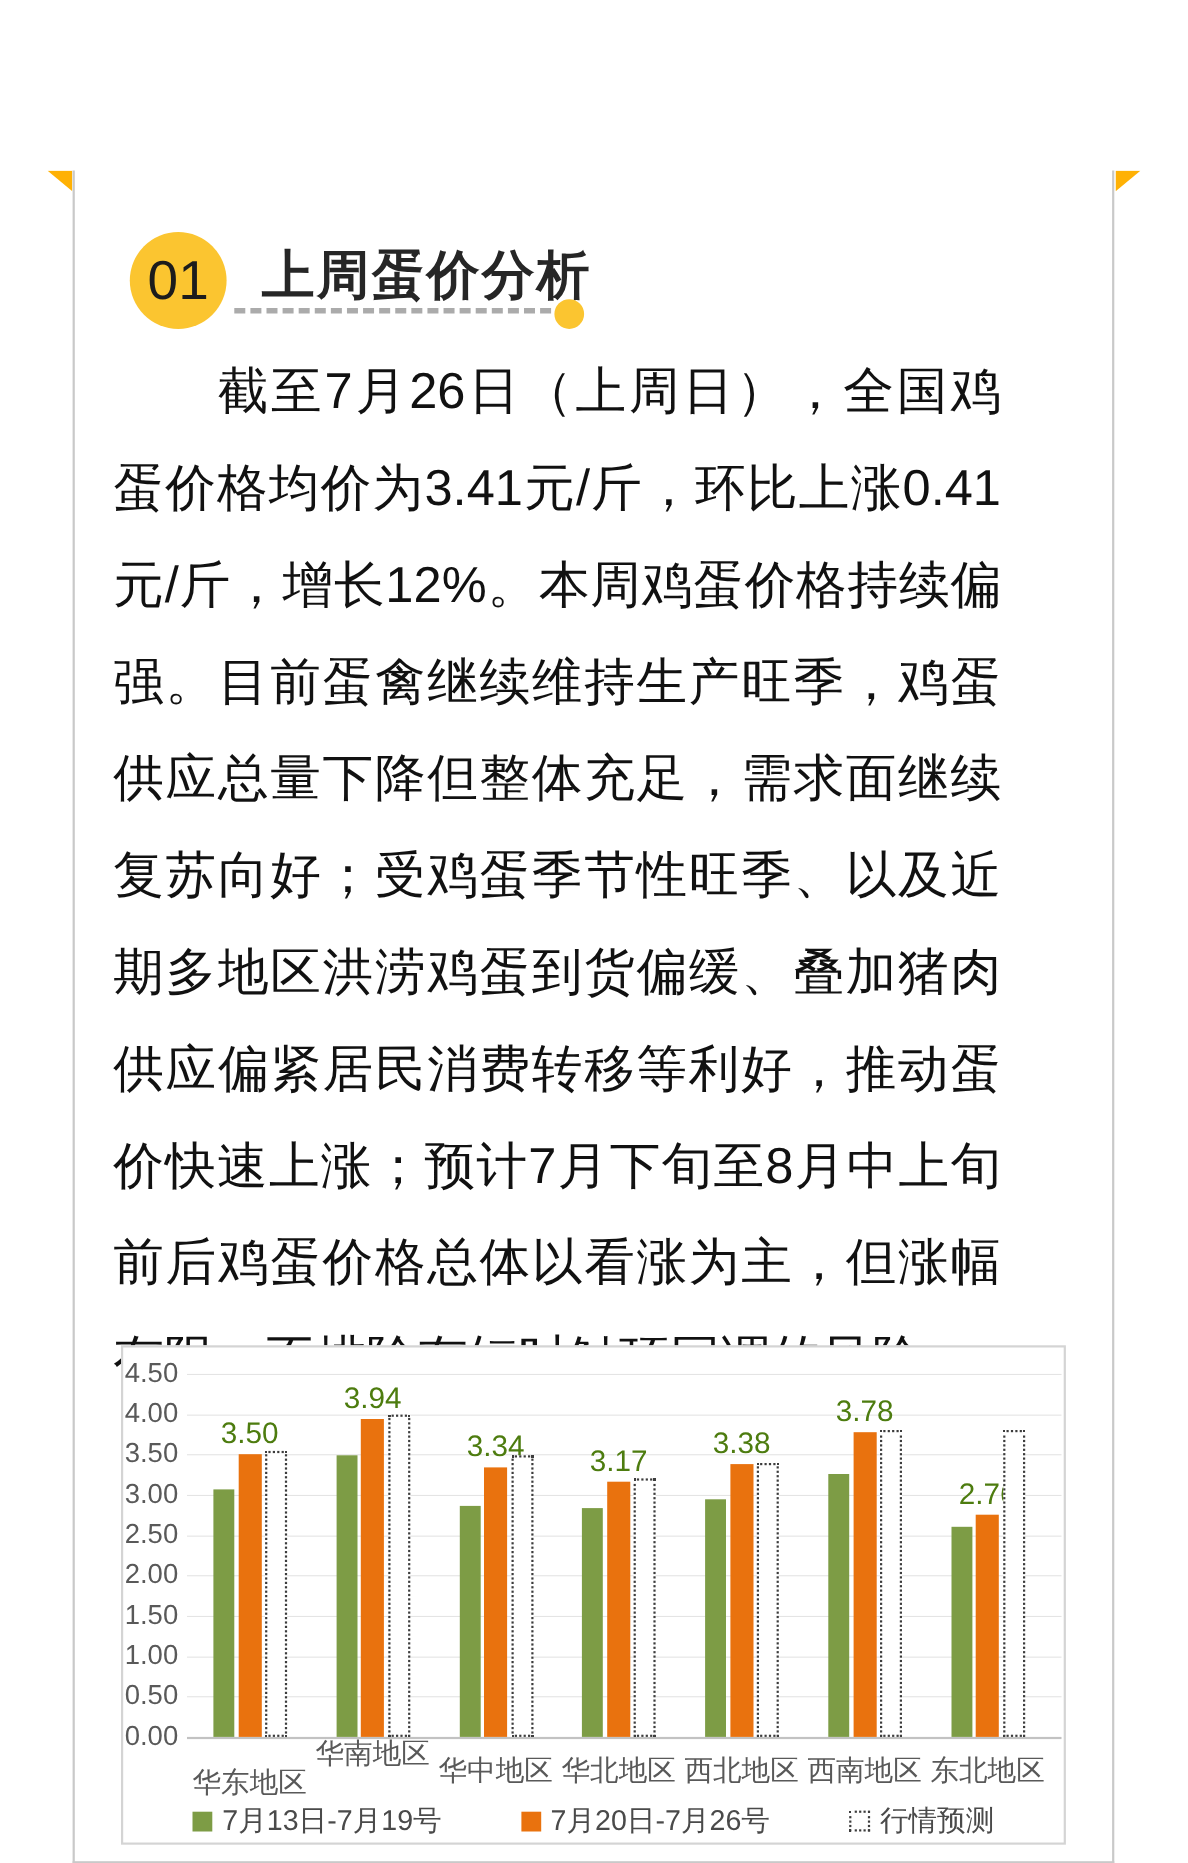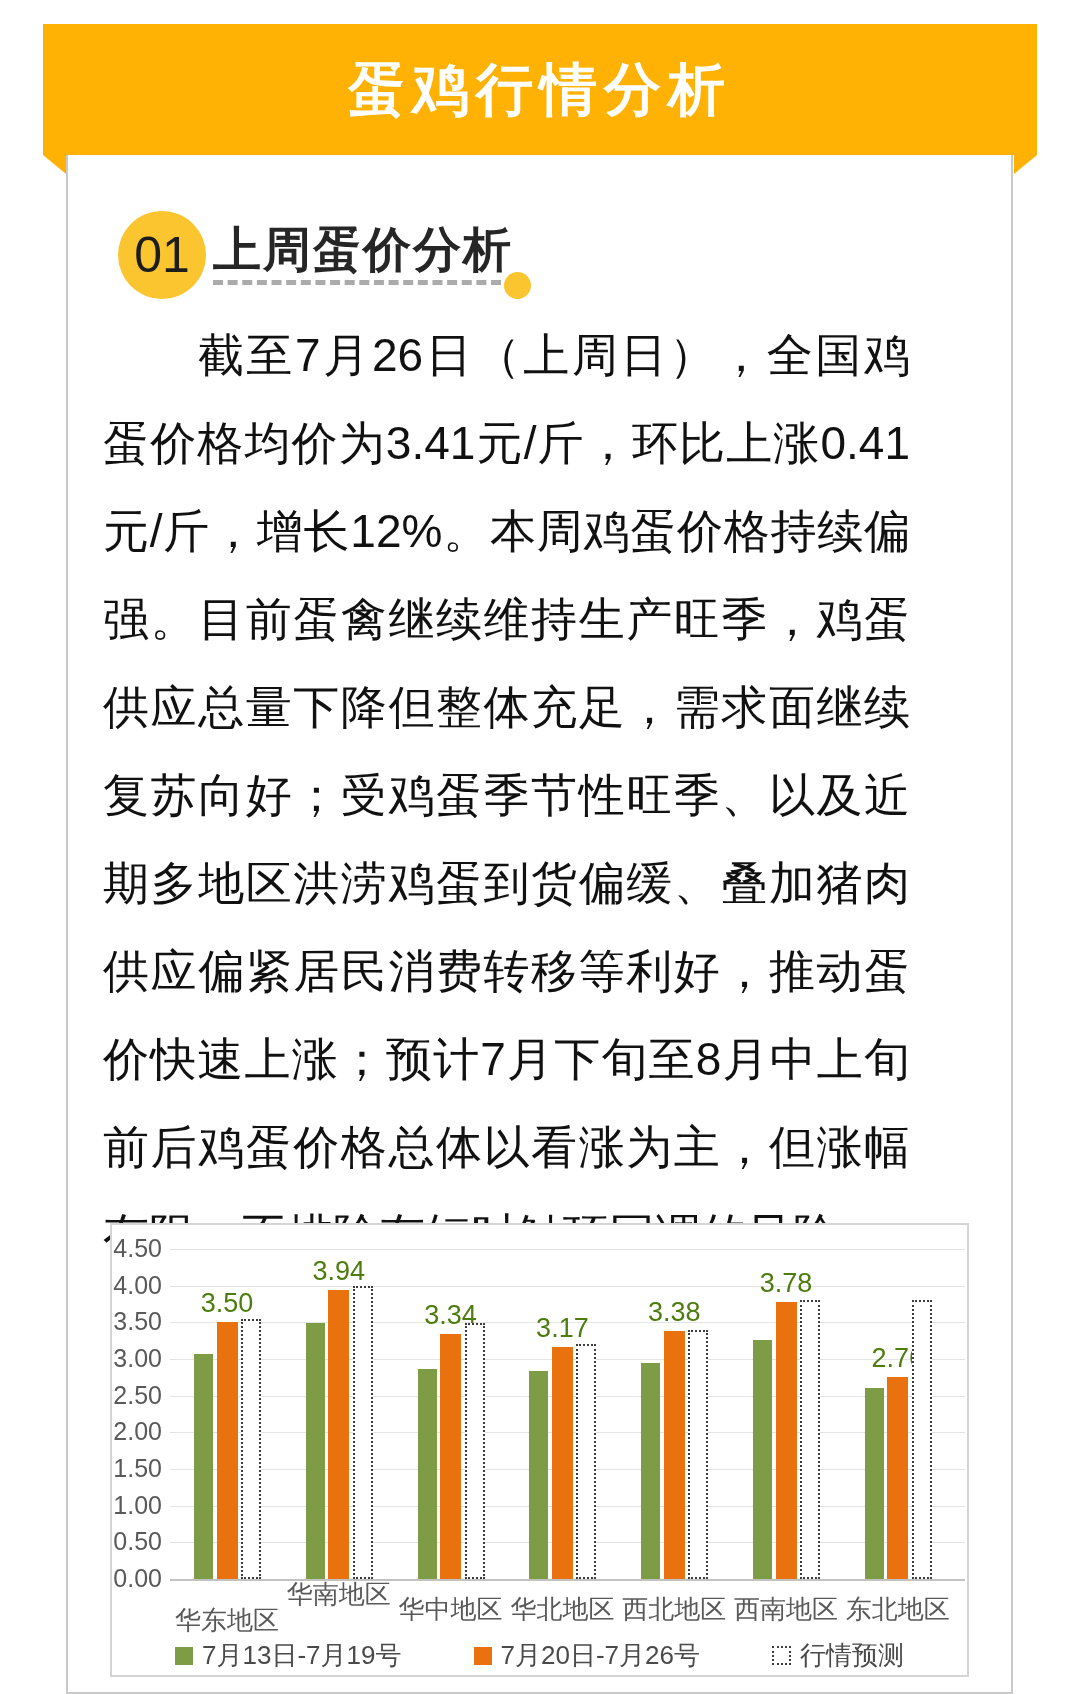--- a/index.html
+++ b/index.html
@@ -14,21 +14,21 @@
   .fold-left{left:43px;clip-path:polygon(0 0,100% 0,100% 100%);}
   .fold-right{left:1014px;clip-path:polygon(0 0,100% 0,0 100%);}
 
   
   .card{position:absolute;left:66px;top:155px;width:947px;height:1539px;
         background:#ffffff;border:2px solid #c9c9c9;border-top:none;box-sizing:border-box;}
 
   
   .sec-badge{position:absolute;left:118px;top:211px;width:88px;height:88px;border-radius:50%;
      text-align:center;line-height:88px;font-size:50px;color:#1c1c1c;}
-  .sec-title{position:absolute;left:213px;top:218px;font-size:48px;font-weight:700;color:#262626;
+  .sec-title{position:absolute;left:238px;top:218px;font-size:48px;font-weight:700;color:#262626;
      letter-spacing:2px;}
   .sec-dash{position:absolute;left:213px;top:280px;width:288px;height:0;
      border-top:5px dashed #ababab;}
   .sec-dot{position:absolute;left:504px;top:272px;width:27px;height:27px;border-radius:50%;}
 
   
   .para{position:absolute;left:103px;top:311px;width:807px;font-size:46px;line-height:88px;
      color:#111111;text-align:justify;text-justify:inter-character;}
   .para::before{content:"";display:inline-block;width:92px;}
 
@@ -46,23 +46,20 @@
      justify-content:center;gap:72px;font-size:26px;color:#4a4a4a;align-items:center;}
   .legend-item{display:flex;align-items:center;gap:9px;}
   .swatch{width:18px;height:18px;display:inline-block;}
   .swatch.dotted{width:15px;height:15px;background:#fff;border:2px dotted #3c3c3c;}
 </style>
 </head>
 <body>
 
 <div id="page">
 
-  <div class="banner" style="background: rgb(255, 177, 4);">
-    <div class="banner-title">蛋鸡行情分析</div>
-  </div>
   <div class="fold fold-left" style="background: rgb(255, 177, 4);"></div>
   <div class="fold fold-right" style="background: rgb(255, 177, 4);"></div>
 
   <div class="card"></div>
 
   <div class="sec-badge" style="background: rgb(251, 197, 48);">01</div>
   <div class="sec-title">上周蛋价分析</div>
   <div class="sec-dash"></div>
   <div class="sec-dot" style="background: rgb(251, 197, 48);"></div>
 

